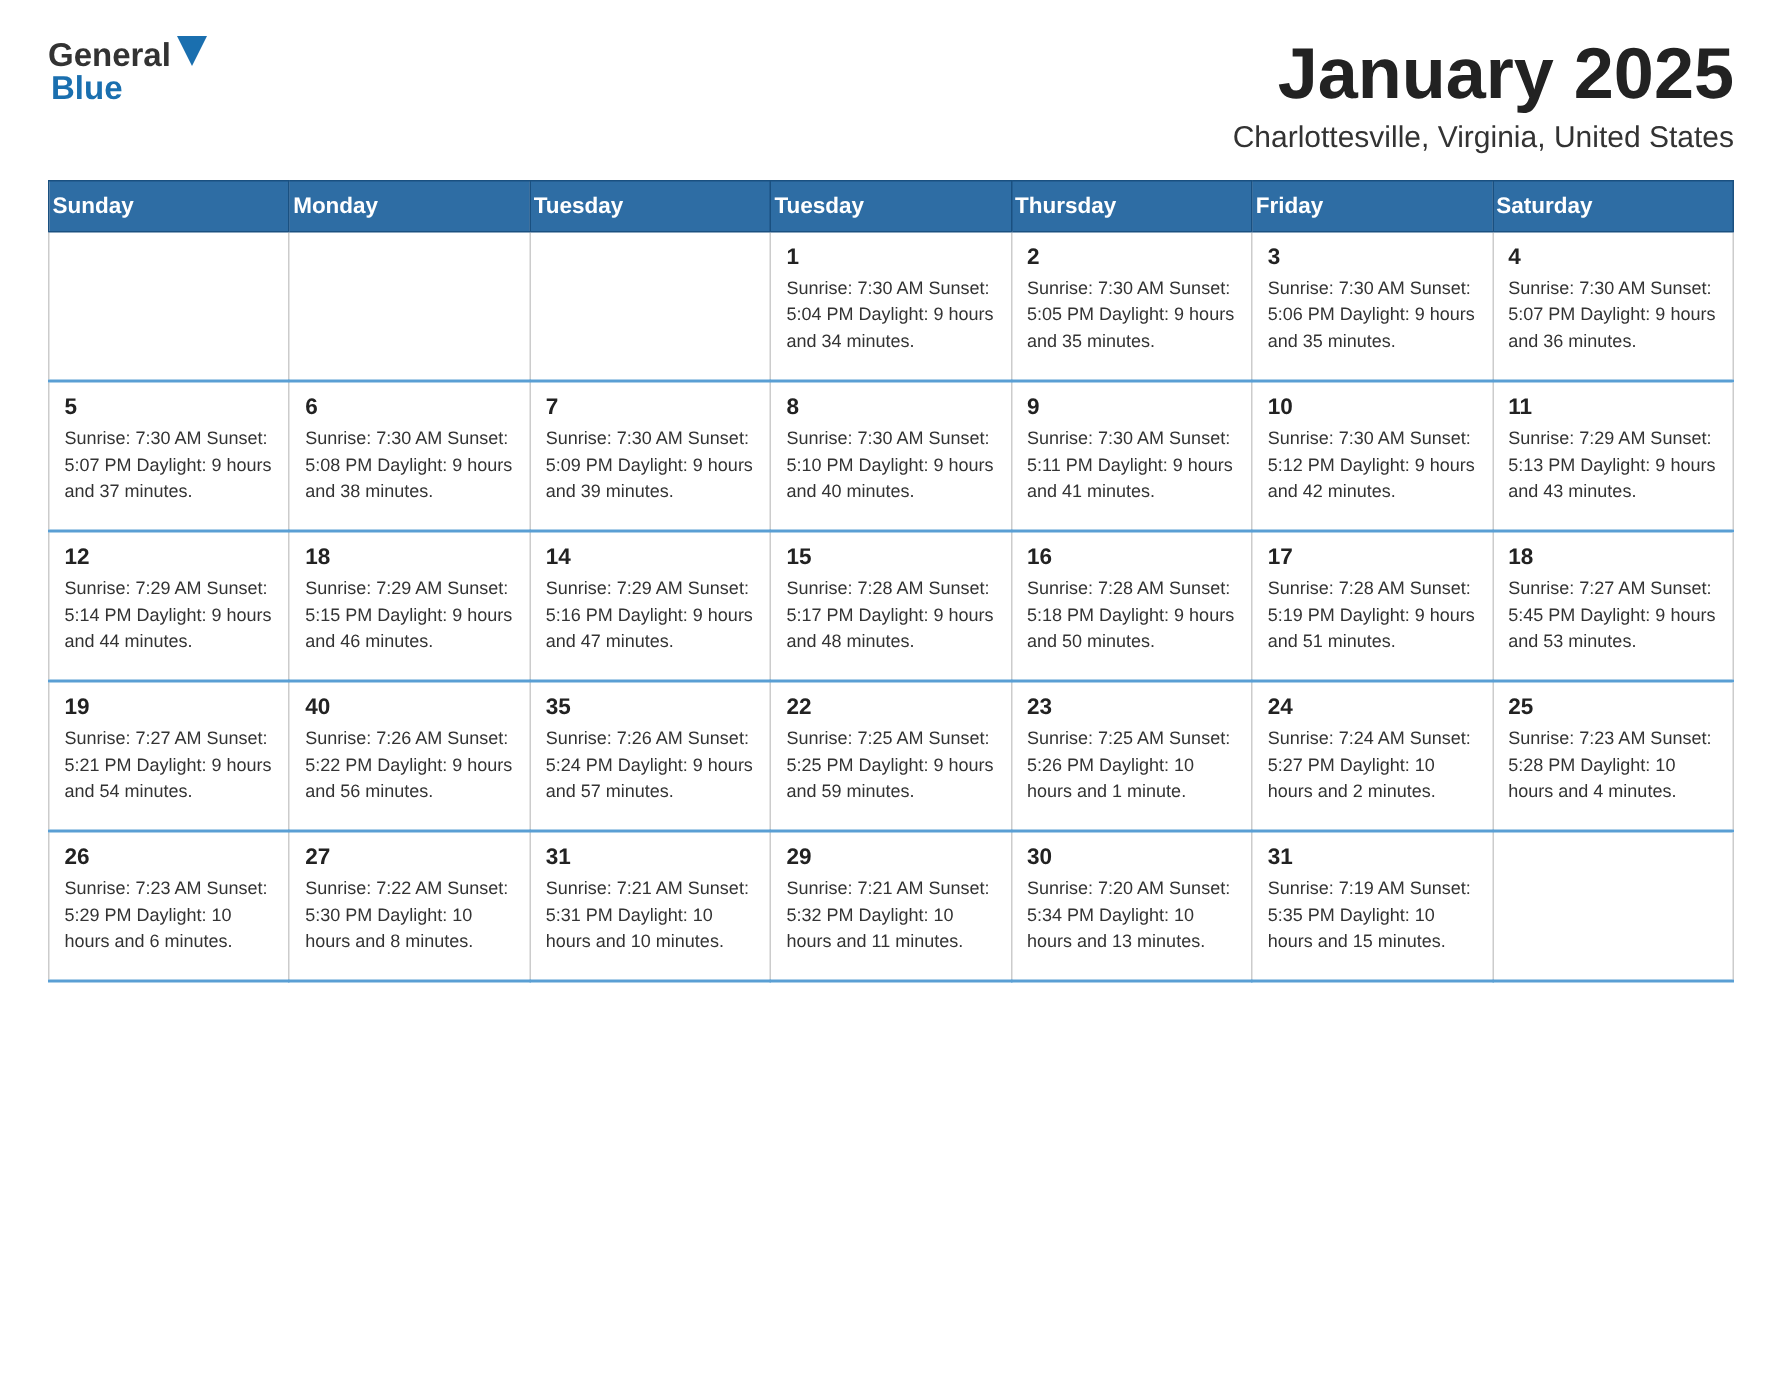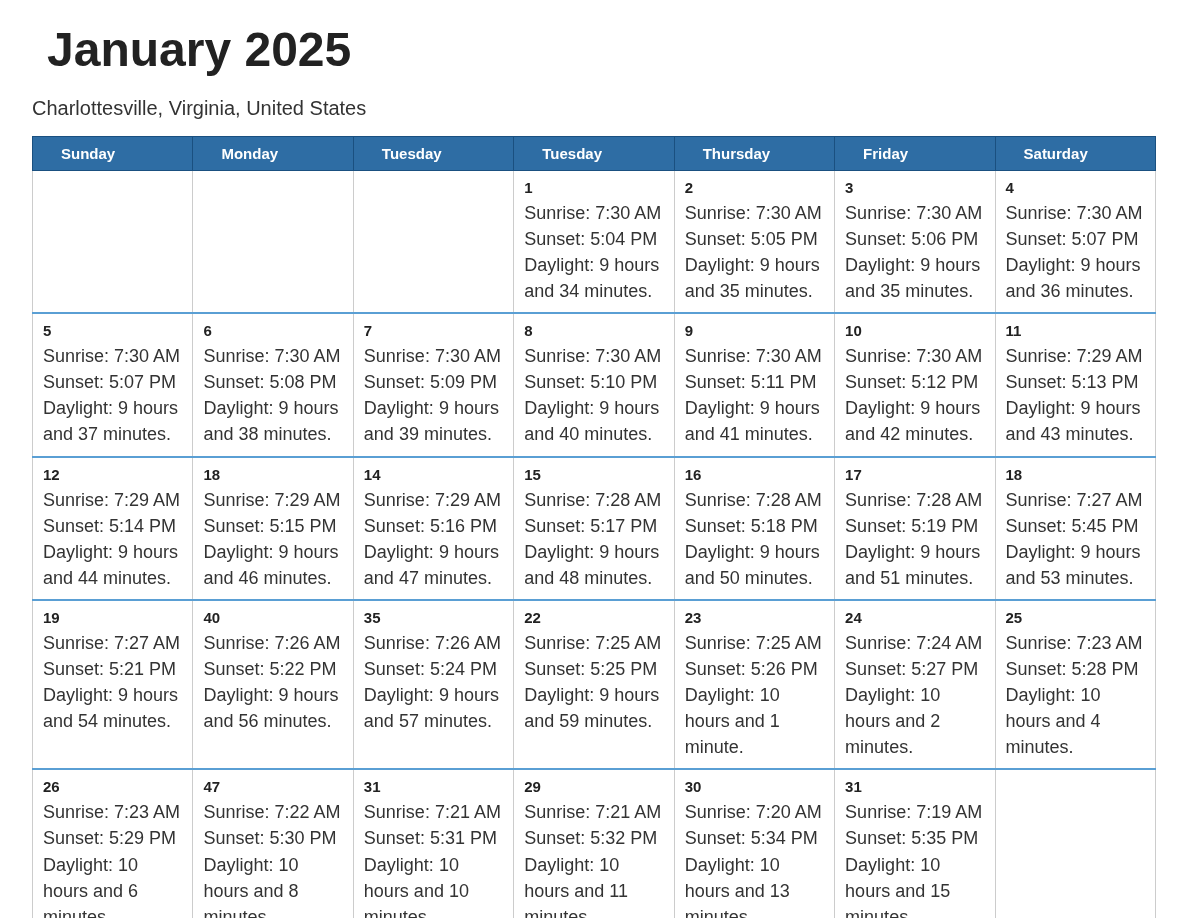--- a/index.html
+++ b/index.html
@@ -32,72 +32,82 @@
       color: #1a6faf;
     }
     .title-section {
       text-align: right;
     }
     .month-title {
       font-size: 48px;
       font-weight: bold;
       color: #222;
       line-height: 1.1;
-      text-align: center;
     }
     .location {
       font-size: 20px;
       color: #333;
-      margin-top: 20px;
+      margin-top: 4px;
     }
     table {
       width: 100%;
       border-collapse: collapse;
       table-layout: fixed;
     }
     thead tr {
       background-color: #2e6da4;
     }
     thead th {
       color: #fff;
       font-size: 15px;
       font-weight: 600;
-      padding: 8px 28px;
+      padding: 8px 2px;
       text-align: left;
       border: 1px solid #1a5080;
     }
     tbody td {
       vertical-align: top;
       border: 1px solid #ccc;
       padding: 8px 10px;
       height: 100px;
     }
     .day-num {
       font-size: 15px;
       font-weight: bold;
       color: #222;
       display: block;
       margin-bottom: 4px;
     }
     .day-info {
-      font-size: 18px;
+      font-size: 12px;
       color: #333;
       line-height: 1.45;
     }
     tbody tr {
       border-bottom: 2px solid #5a9fd4;
     }
     tbody td:first-child {
       border-left: 1px solid #ccc;
     }
   </style>
 </head>
 <body>
 
 <div class="header">
+  <div class="logo">
+    <div style="display:flex; flex-direction:column; align-items:center;">
+      <div style="display:flex; align-items:baseline; gap:2px;">
+        <span class="logo-text-general">General</span>
+        <svg width="20" height="20" viewBox="0 0 20 20" style="margin-bottom:-2px; margin-left:2px;">
+          <polygon points="0,0 20,0 10,20" fill="#1a6faf"></polygon>
+        </svg>
+      </div>
+      <span class="logo-text-blue" style="margin-top:-4px; align-self:flex-start; margin-left:2px;">Blue</span>
+    </div>
+  </div>
   <div class="title-section">
     <div class="month-title">January 2025</div>
     <div class="location">Charlottesville, Virginia, United States</div>
   </div>
 </div>
 
 <table>
   <thead>
     <tr>
     <th>Sunday</th>
@@ -298,21 +308,21 @@
       </tr>
       <tr>
         <td>
           <span class="day-num">26</span>
           <div class="day-info">Sunrise: 7:23 AM
 Sunset: 5:29 PM
 Daylight: 10 hours
 and 6 minutes.</div>
         </td>
         <td>
-          <span class="day-num">47</span>
+          <span class="day-num">27</span>
           <div class="day-info">Sunrise: 7:22 AM
 Sunset: 5:30 PM
 Daylight: 10 hours
 and 8 minutes.</div>
         </td>
         <td>
           <span class="day-num">31</span>
           <div class="day-info">Sunrise: 7:21 AM
 Sunset: 5:31 PM
 Daylight: 10 hours

